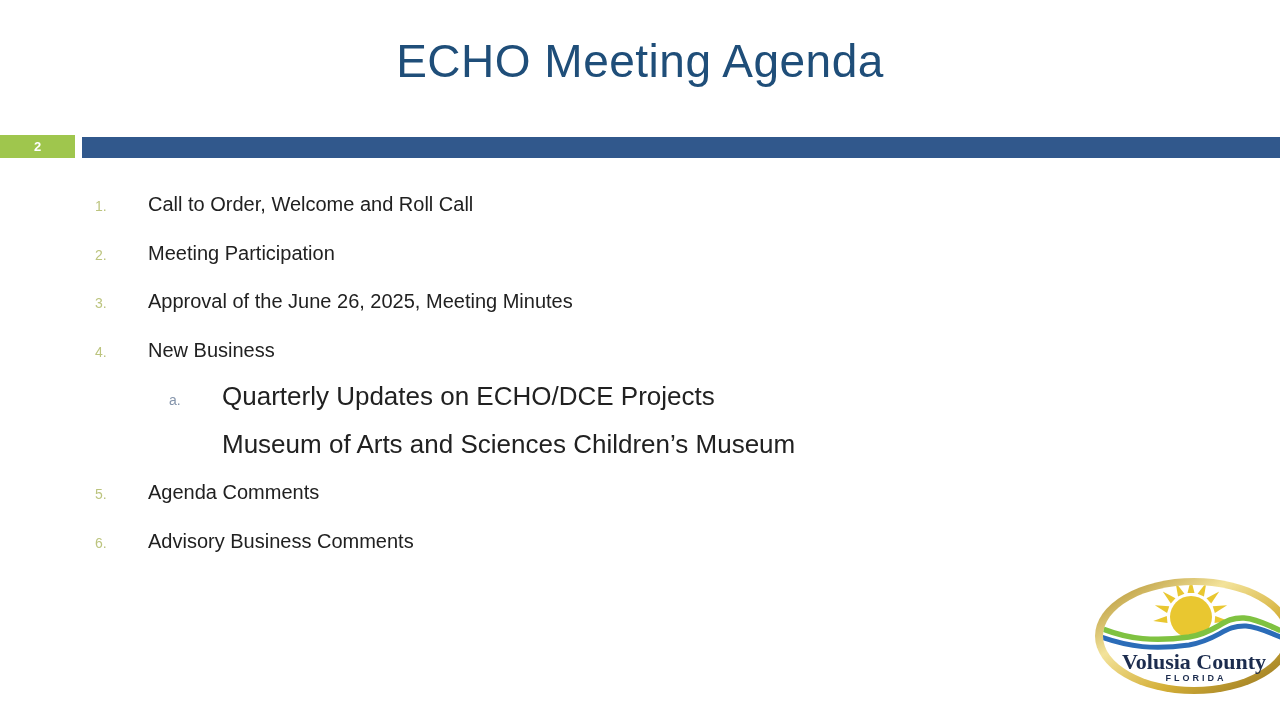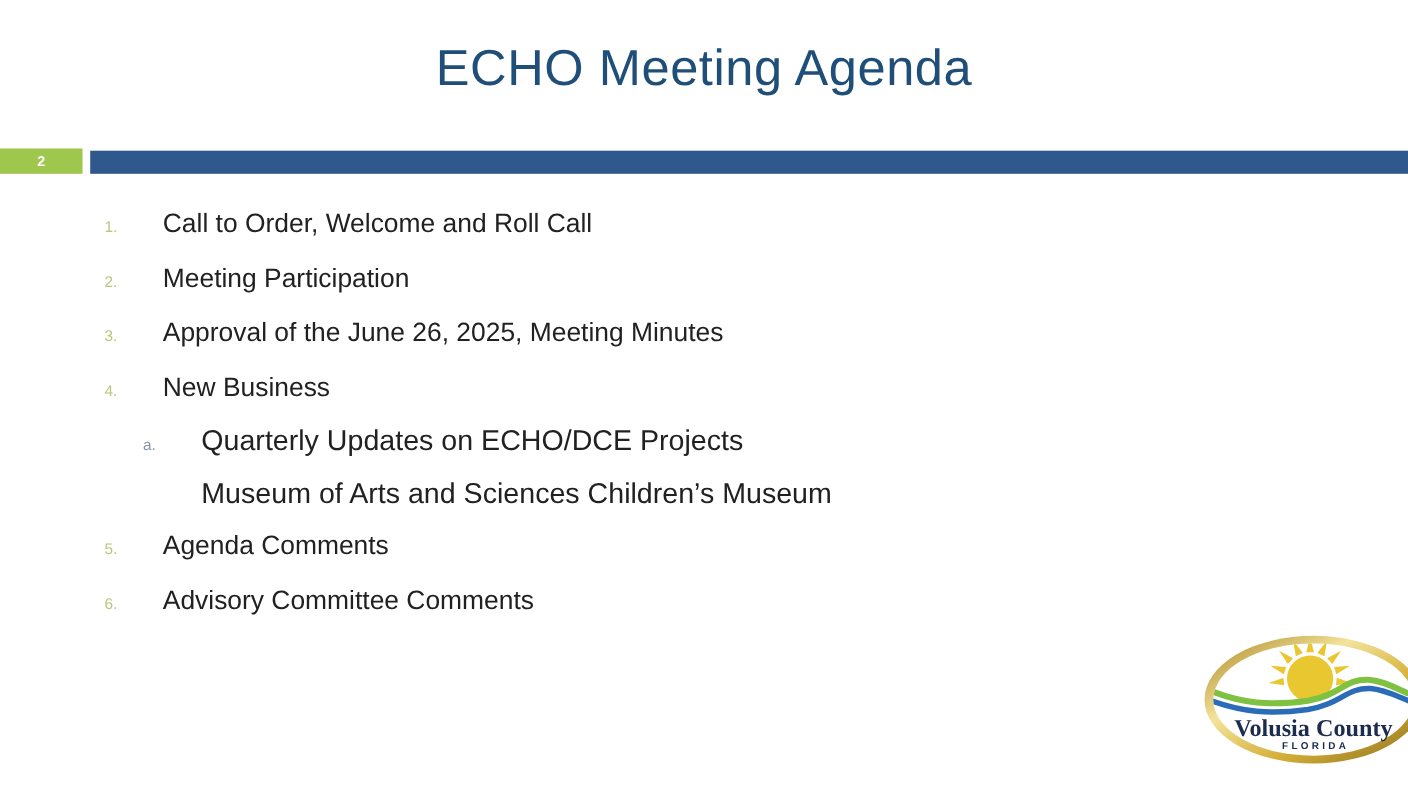--- a/index.html
+++ b/index.html
@@ -56,28 +56,28 @@
     top: 181px;
     left: 0;
     width: 100%;
     color: #212121;
   }
   .row { white-space: nowrap; }
   .row .marker {
     display: inline-block;
     font-size: 14px;
   }
-  .row .text { font-size: 24px; }
+  .row .text { font-size: 20px; }
   .row.main { line-height: 46.5px; }
   .row.main .marker {
     margin-left: 95px;
     width: 53px;
     color: #BCC47E;
   }
-  .row.sub { line-height: 43.5px; }
+  .row.sub { line-height: 43.5px; padding-left: 39px; }
   .row.sub .marker {
     margin-left: 130px;
     width: 53px;
     color: #8494AB;
   }
   .row.sub .text { font-size: 26px; }
   .logo {
     position: absolute;
     left: 1094px;
     top: 577px;
@@ -99,21 +99,21 @@
   <div class="bar"></div>
 
   <div class="agenda">
     <div class="row main"><span class="marker">1.</span><span class="text">Call to Order, Welcome and Roll Call</span></div>
     <div class="row main"><span class="marker">2.</span><span class="text">Meeting Participation</span></div>
     <div class="row main"><span class="marker">3.</span><span class="text">Approval of the June 26, 2025, Meeting Minutes</span></div>
     <div class="row main"><span class="marker">4.</span><span class="text">New Business</span></div>
     <div class="row sub"><span class="marker">a.</span><span class="text">Quarterly Updates on ECHO/DCE Projects</span></div>
     <div class="row sub"><span class="marker"></span><span class="text">Museum of Arts and Sciences Children’s Museum</span></div>
     <div class="row main"><span class="marker">5.</span><span class="text">Agenda Comments</span></div>
-    <div class="row main"><span class="marker">6.</span><span class="text">Advisory Committee Comments</span></div>
+    <div class="row main"><span class="marker">6.</span><span class="text">Advisory Business Comments</span></div>
   </div>
 
   <div class="logo">
     <svg viewBox="0 0 200 118" width="200" height="118">
       <defs>
         <linearGradient id="gold" x1="0" y1="0" x2="1" y2="1">
           <stop offset="0" stop-color="#A8841F"></stop>
           <stop offset="0.35" stop-color="#F3E39B"></stop>
           <stop offset="0.65" stop-color="#D4AF37"></stop>
           <stop offset="1" stop-color="#8C6D1F"></stop>

